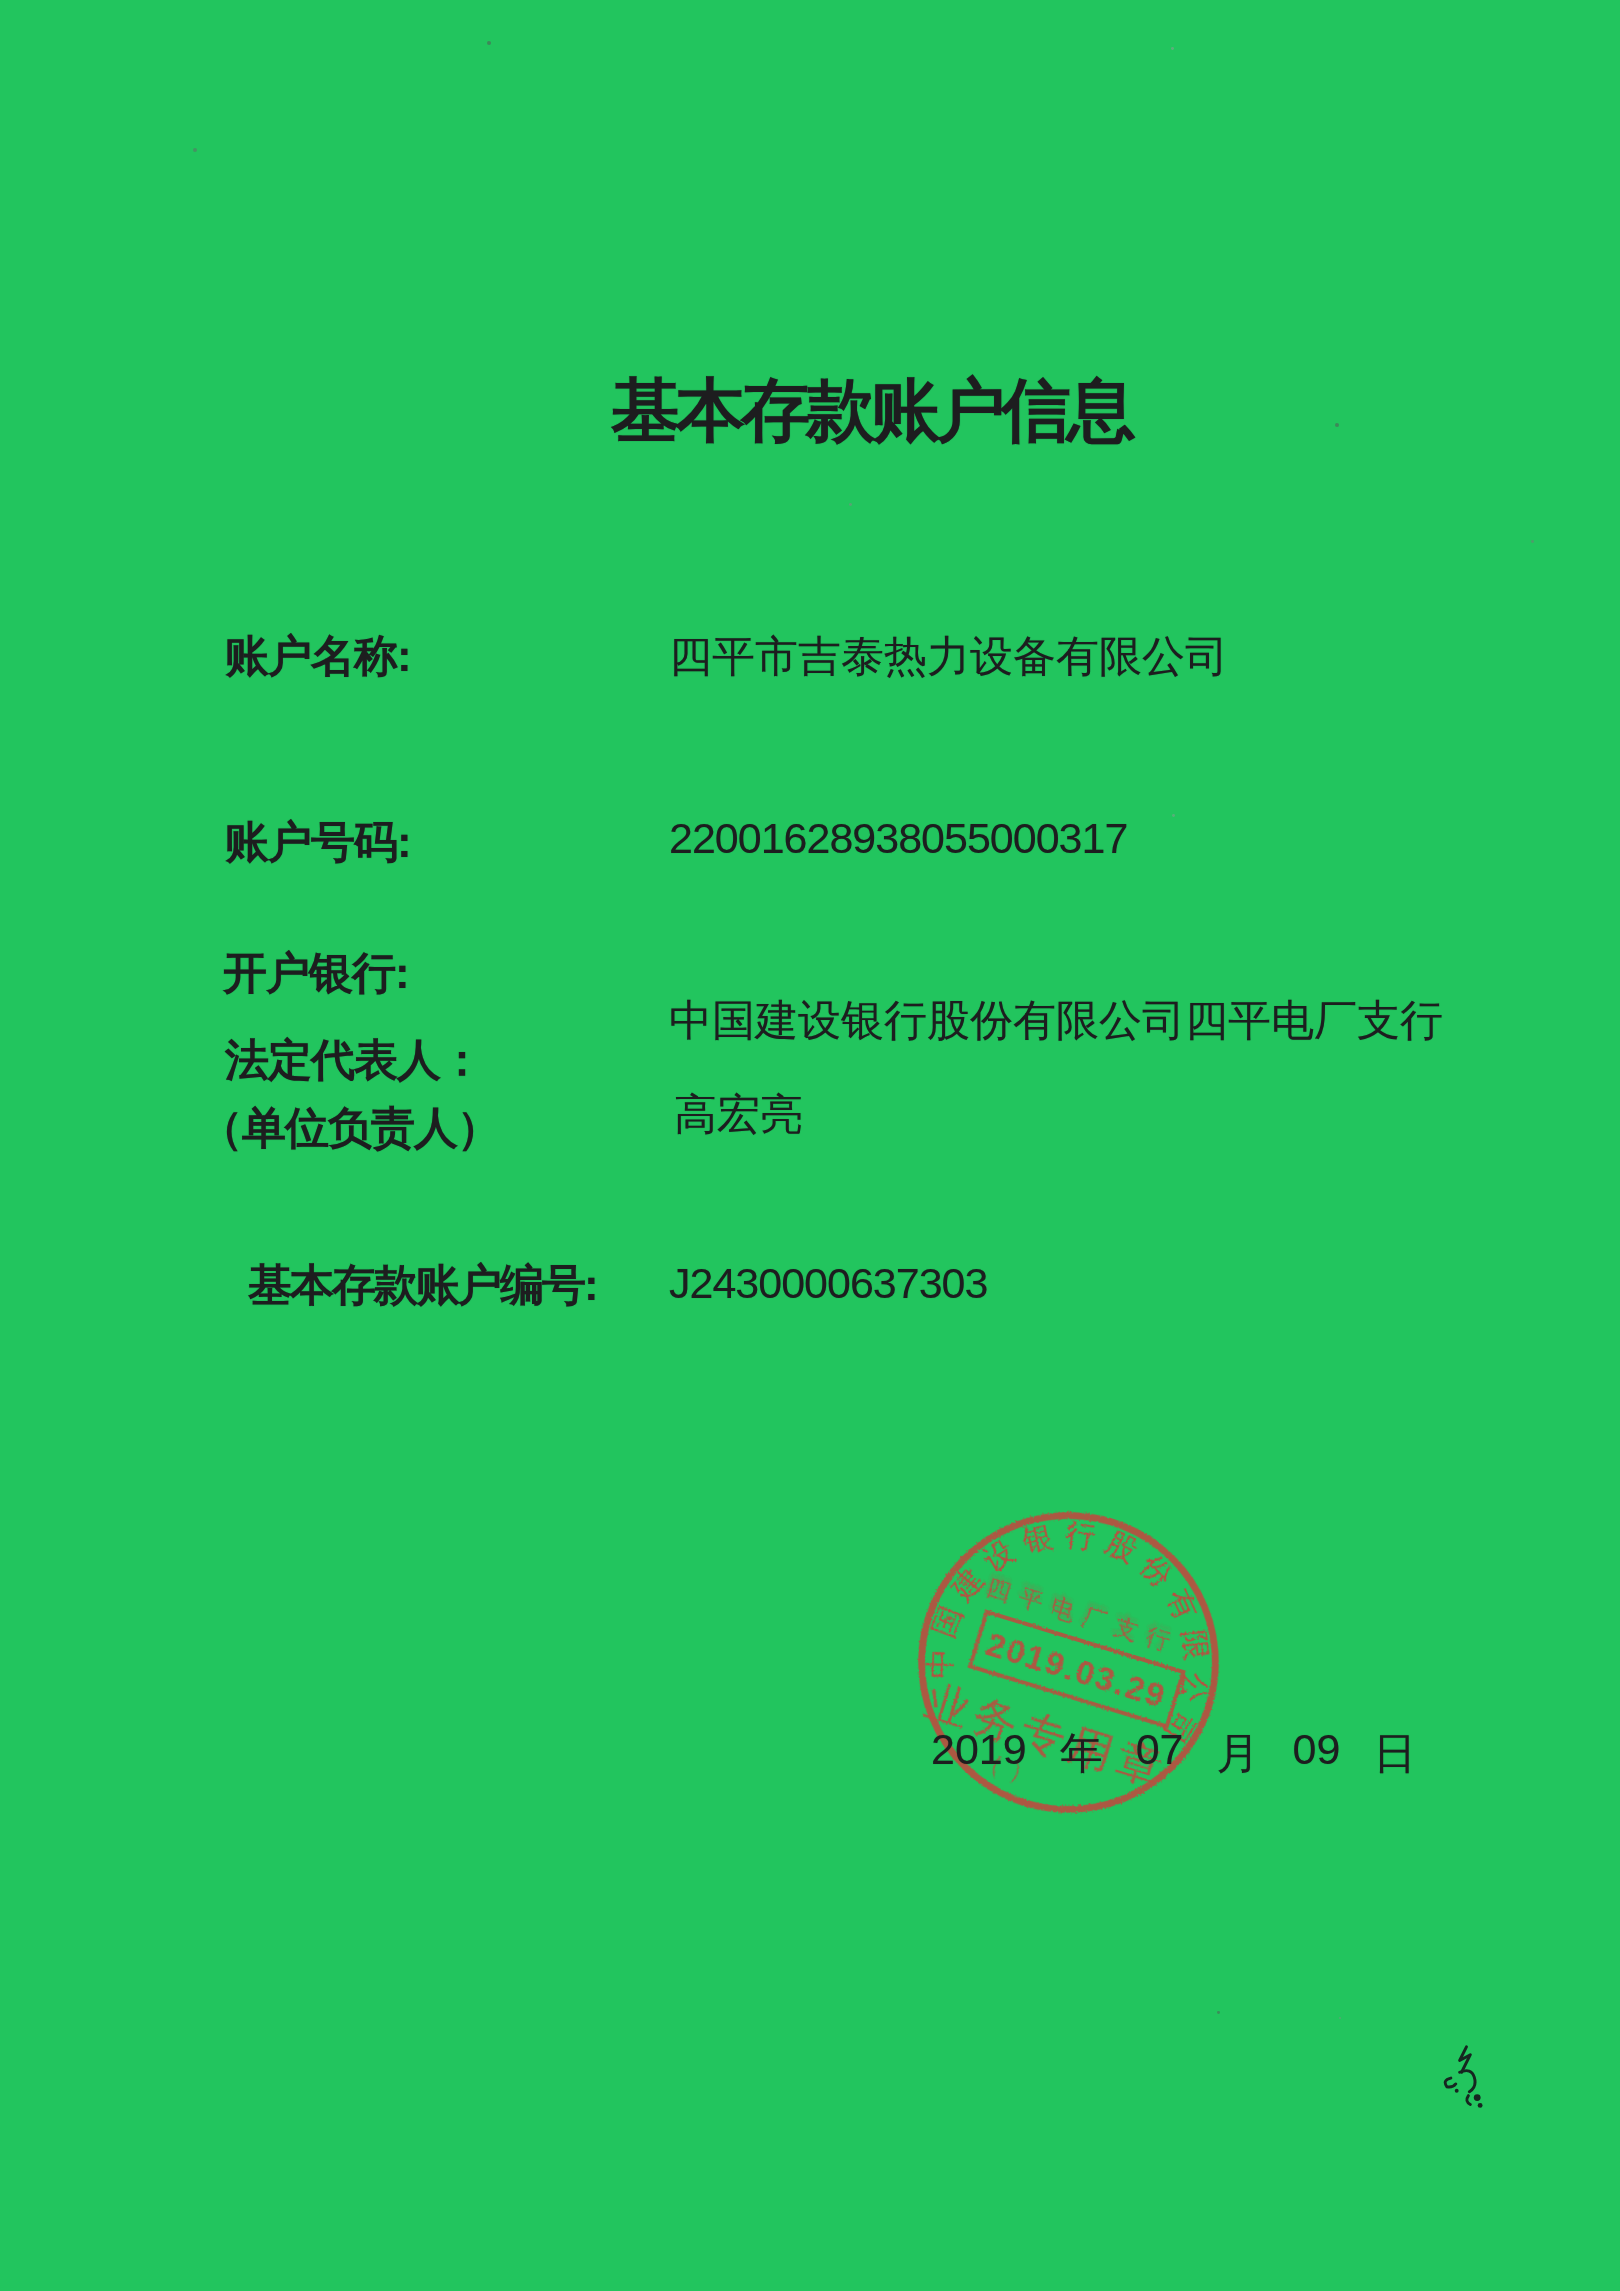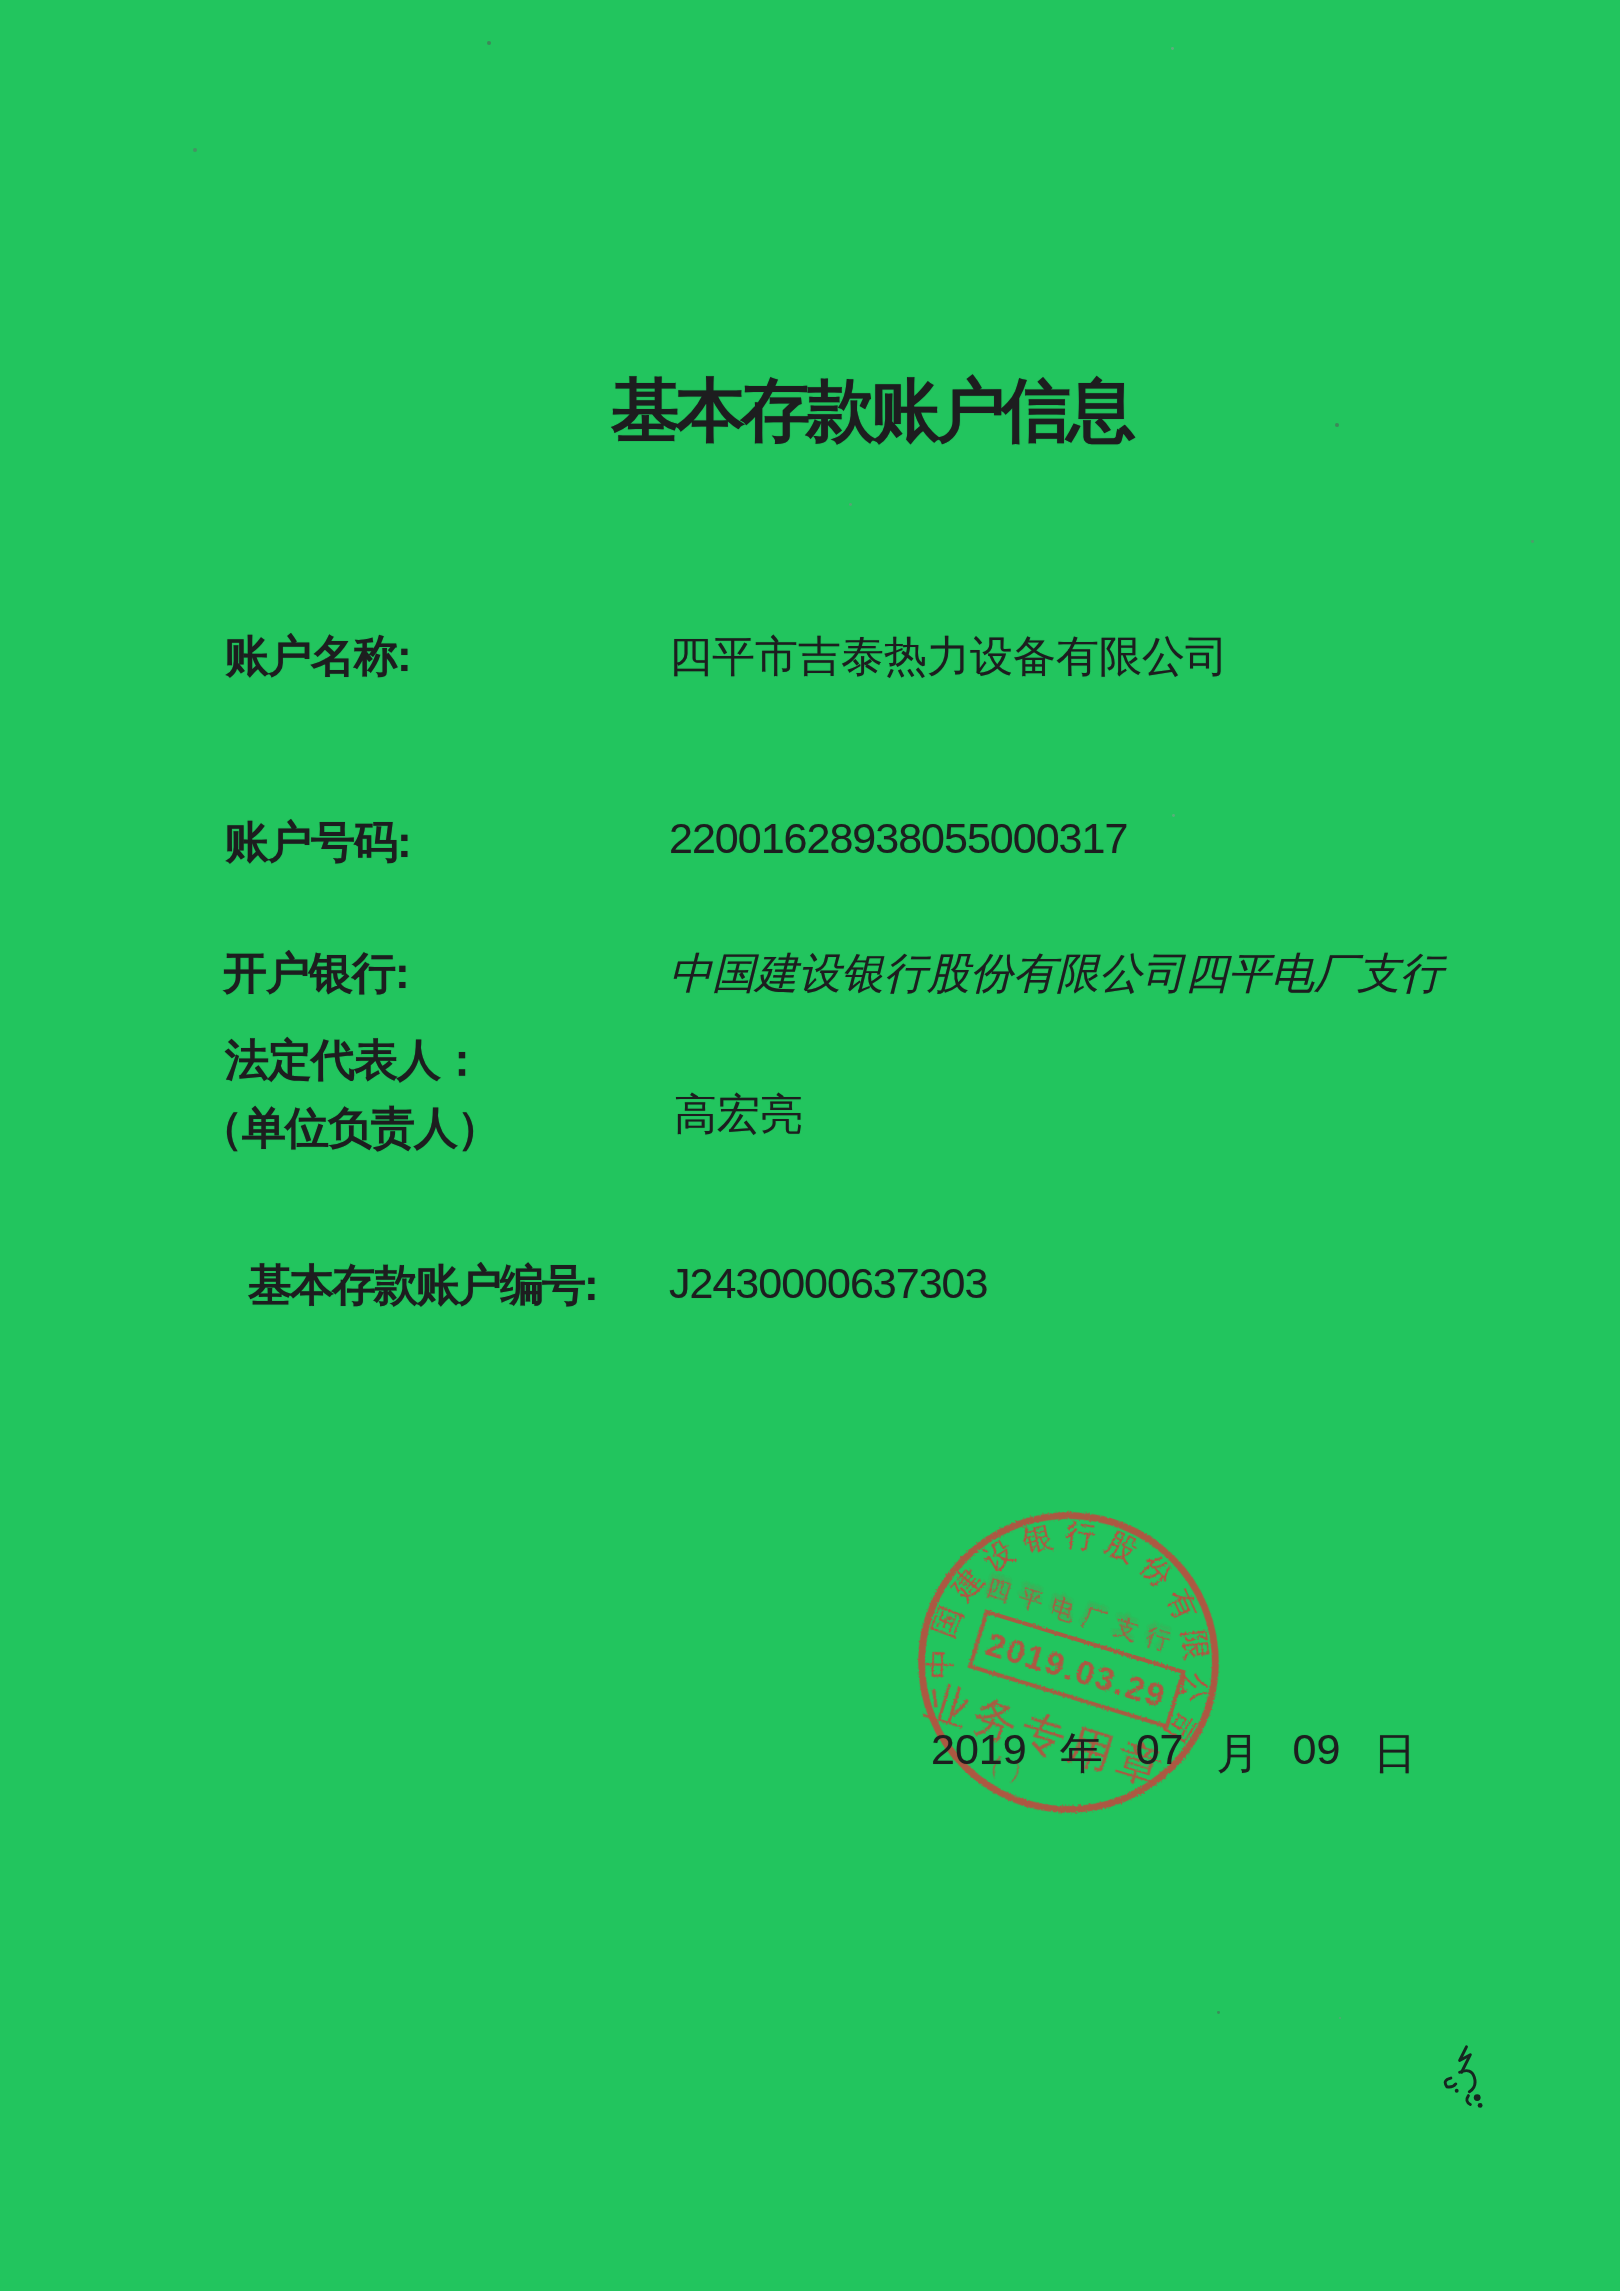--- a/index.html
+++ b/index.html
@@ -58,21 +58,21 @@
 
   <div class="doc-title">基本存款账户信息</div>
 
   <div class="lbl" style="left:225px;top:627px;">账户名称:</div>
   <div class="val" style="top:628px;text-align:right;">四平市吉泰热力设备有限公司</div>
 
   <div class="lbl" style="left:225px;top:813px;">账户号码:</div>
   <div class="val numeric" style="top:814px;">22001628938055000317</div>
 
   <div class="lbl" style="left:223px;top:944px;">开户银行:</div>
-  <div class="val" style="top:945px;font-style:italic;">中国建设银行股份有限公司四平电厂支行</div>
+  <div class="val" style="top:992px;">中国建设银行股份有限公司四平电厂支行</div>
 
   <div class="lbl" style="left:199px;top:1099px;">（单位负责人）</div>
   <div class="lbl" style="left:225px;top:1031px;">法定代表人：</div>
   <div class="val" style="left:674px;top:1086px;">高宏亮</div>
 
   <div class="lbl tight" style="left:208px;top:1256px;margin-left:40px;">基本存款账户编号:</div>
   <div class="val numeric" style="top:1259px;">J2430000637303</div>
 
   <svg class="stamp" width="337" height="337" viewBox="0 0 344 344">
     <defs>

